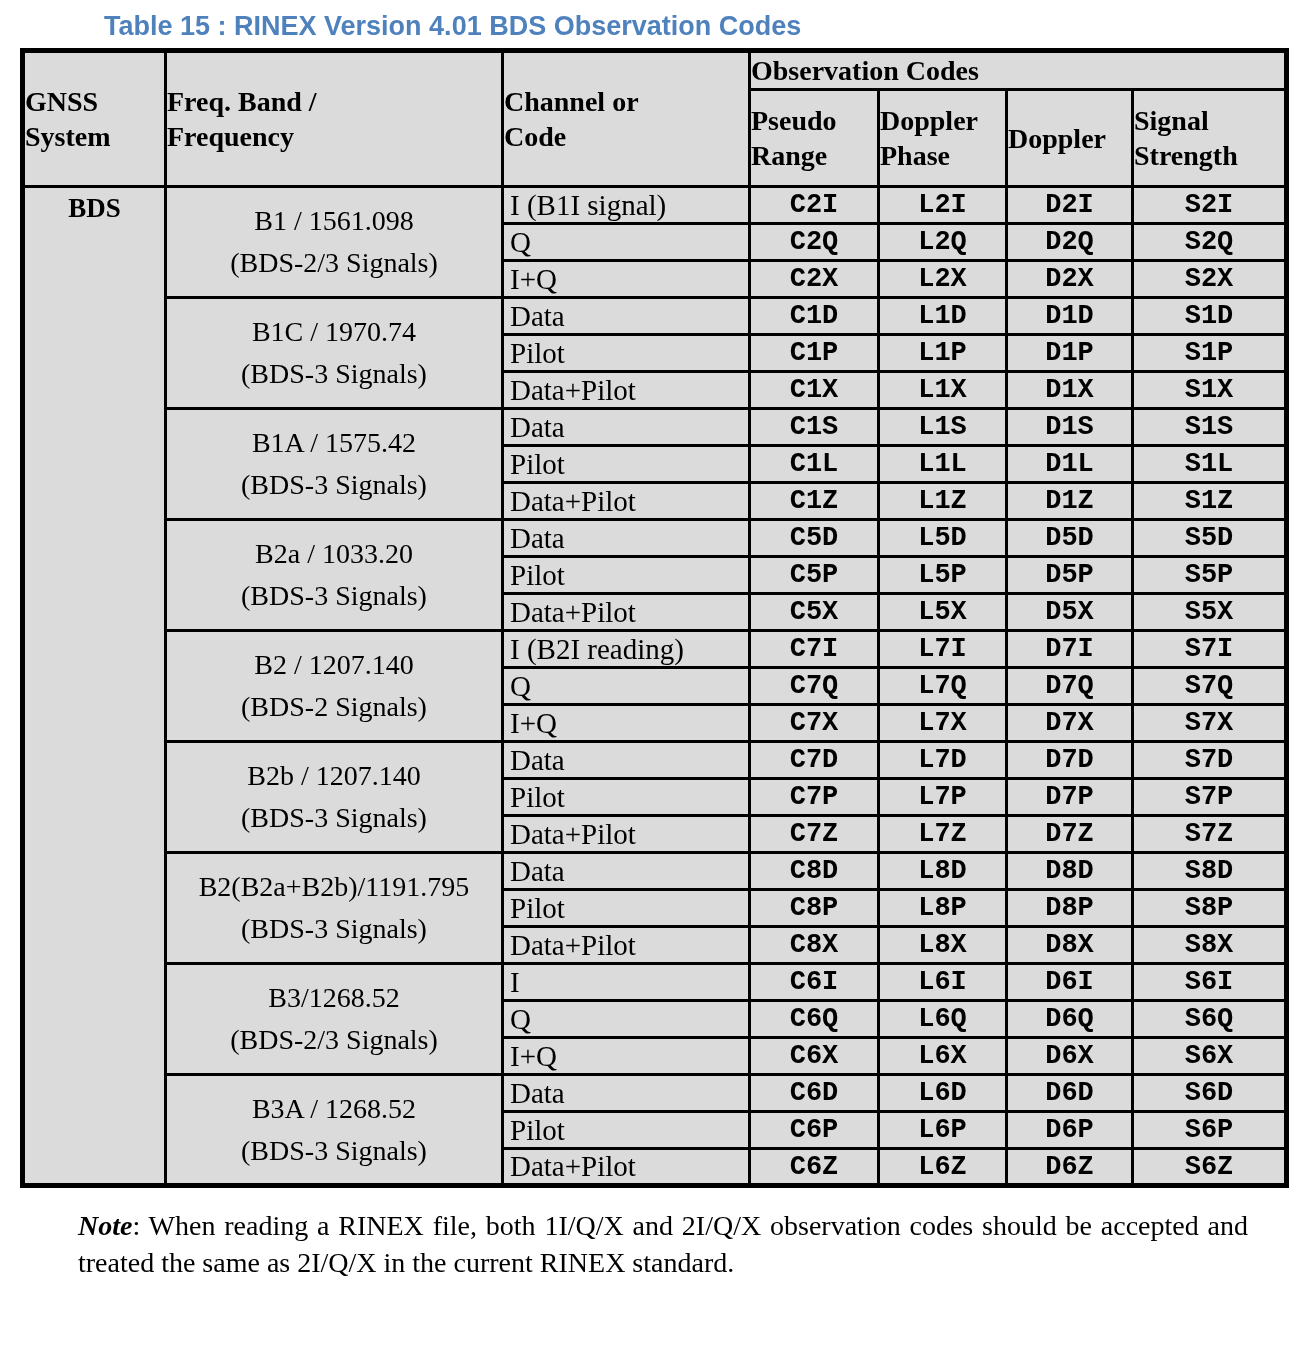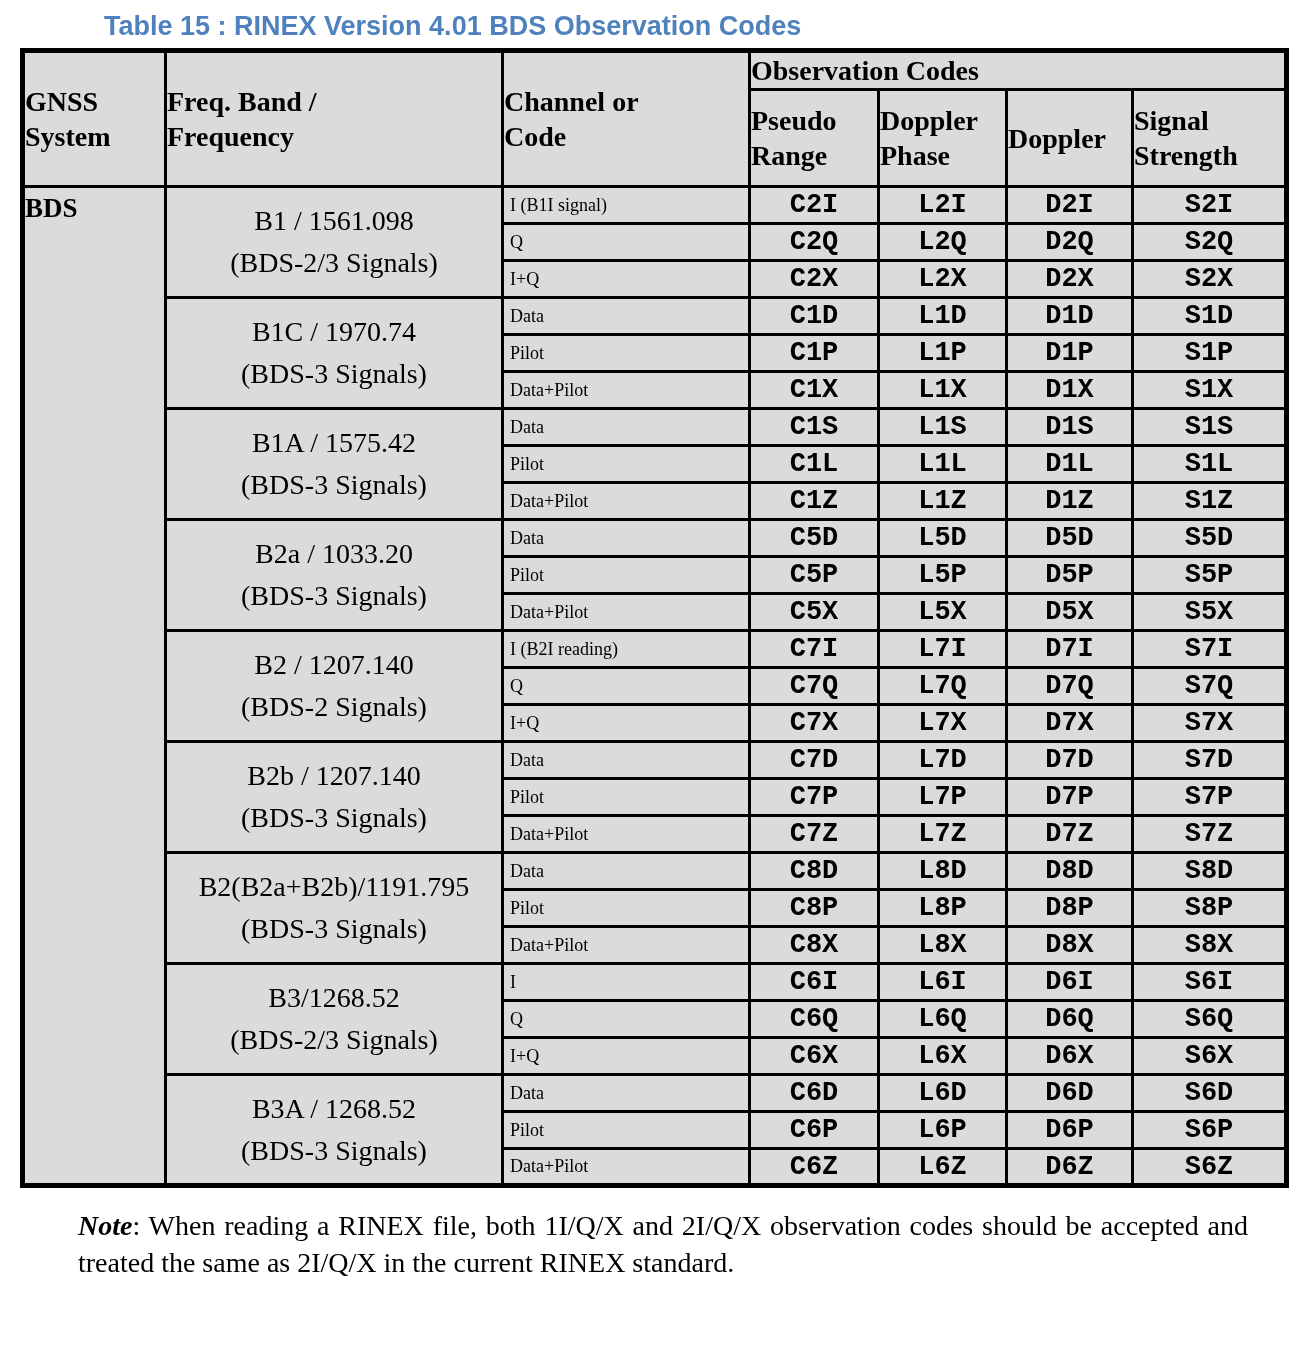--- a/index.html
+++ b/index.html
@@ -23,25 +23,25 @@
     overflow:hidden;
   }
   .obs th {
     font-size:28px; font-weight:bold; text-align:left; vertical-align:middle;
     white-space:pre-line; line-height:1.25;
   }
   tr.hdr-top  { height:37px; }
   tr.hdr-sub  { height:97px; }
   tbody tr    { height:37px; }
   td.gnss {
-    vertical-align:top; 
+    vertical-align:top; text-align:center;
     font-weight:bold; font-size:27px; padding-top:5px;
   }
   td.freq { text-align:center; vertical-align:middle; font-size:28px; line-height:1.5; }
-  td.chan { text-align:left; vertical-align:middle; font-size:18px; padding-left:6px; }
+  td.chan { text-align:left; vertical-align:middle; font-size:29px; padding-left:6px; }
   td.code {
     text-align:center; vertical-align:middle;
     font-family:"Liberation Mono", monospace; font-weight:bold; font-size:27px;
   }
   .note {
     width:1170px; margin:20px 0 16px 78px;
     font-size:28px; line-height:1.32; text-align:justify;
   }
   .note-label { font-weight:bold; font-style:italic; }
 </style>

